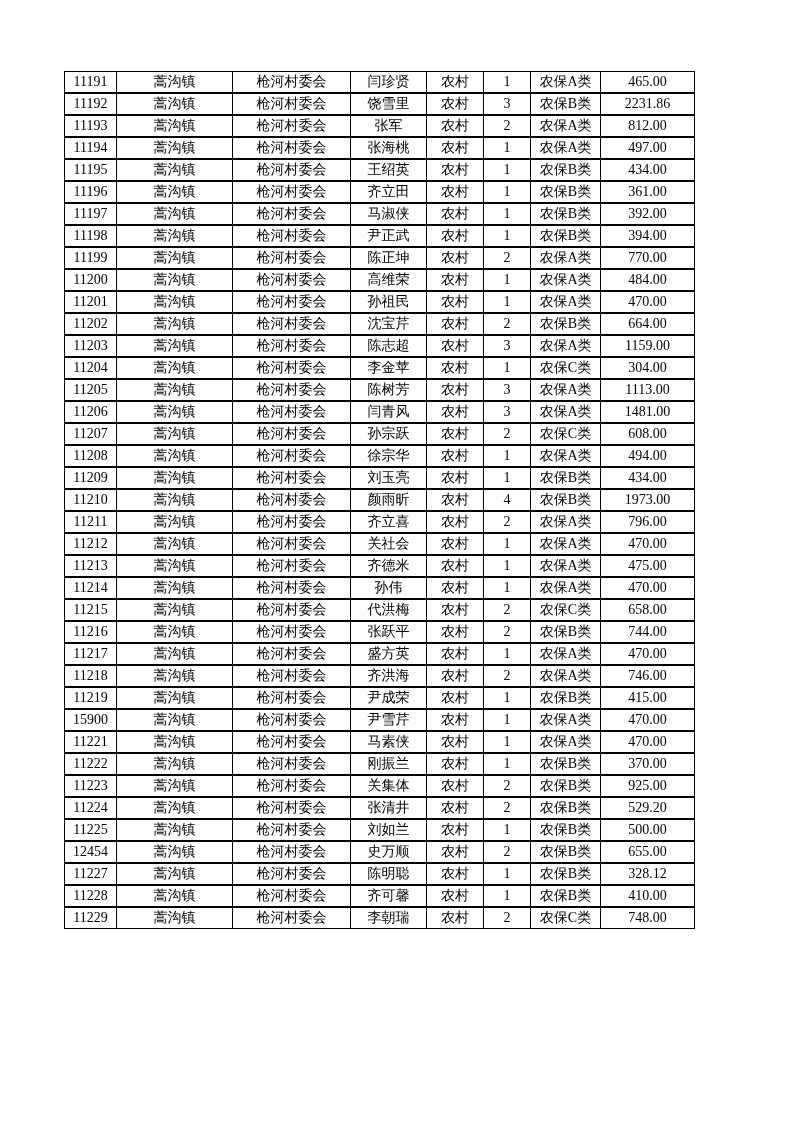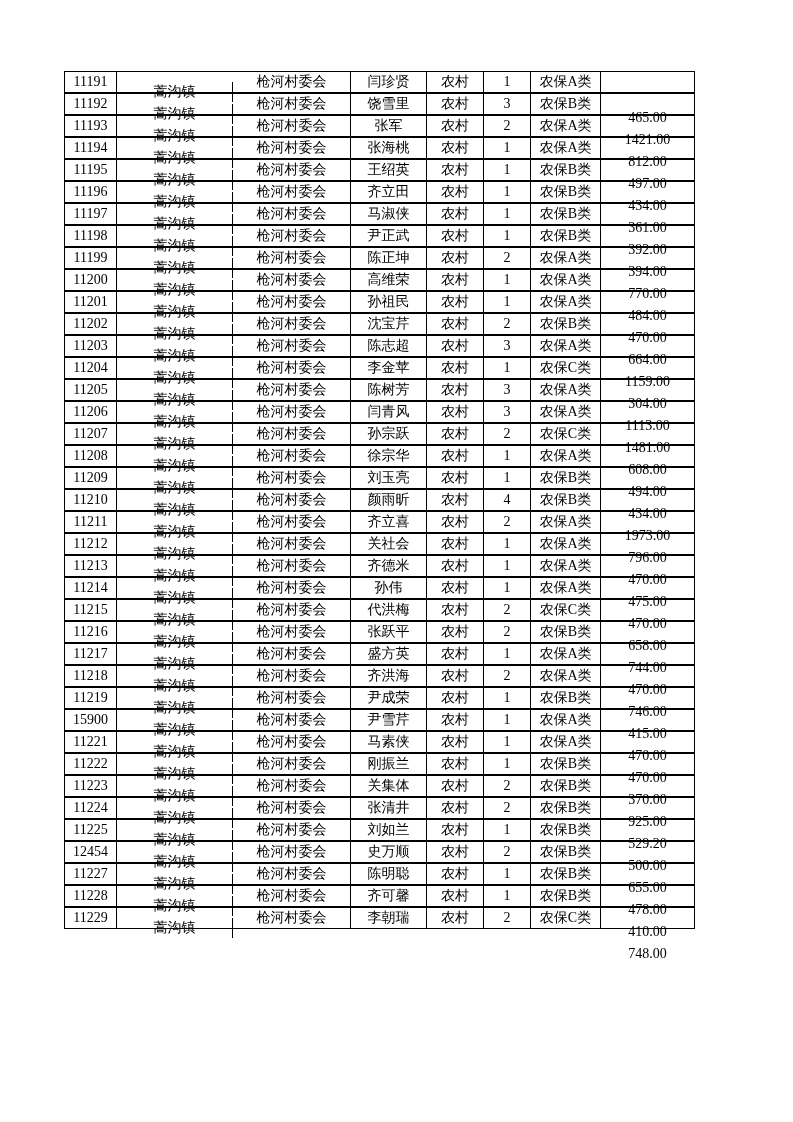--- a/index.html
+++ b/index.html
@@ -38,23 +38,23 @@
     display: flex;
     align-items: center;
     justify-content: center;
     height: 100%;
     border-right: 1px solid #000000;
     font-size: 14px;
     line-height: 1;
     white-space: nowrap;
     overflow: hidden;
   }
-  .cell:last-child { border-right: none; margin-top: 36px; }
+  .cell:last-child { border-right: none; }
   .c0 { width: 52px; }   
-  .c1 { width: 116px; margin-top: 10px; }  
+  .c1 { width: 116px; }  
   .c2 { width: 118px; text-align: center; }  
   .c3 { width: 76px; font-family: Liberation Mono, monospace; }   
   .c4 { width: 57px; }   
   .c5 { width: 47px; }   
   .c6 { width: 70px; }   
   .c7 { width: 93px; }   
 </style>
 </head>
 <body>
 
@@ -71,21 +71,21 @@
         <div class="cell c7">465.00</div>
       </div>
       <div class="row">
         <div class="cell c0">11192</div>
         <div class="cell c1">蒿沟镇</div>
         <div class="cell c2">枪河村委会</div>
         <div class="cell c3">饶雪里</div>
         <div class="cell c4">农村</div>
         <div class="cell c5">3</div>
         <div class="cell c6">农保B类</div>
-        <div class="cell c7">1421.00</div>
+        <div class="cell c7">2231.86</div>
       </div>
       <div class="row">
         <div class="cell c0">11193</div>
         <div class="cell c1">蒿沟镇</div>
         <div class="cell c2">枪河村委会</div>
         <div class="cell c3">张军</div>
         <div class="cell c4">农村</div>
         <div class="cell c5">2</div>
         <div class="cell c6">农保A类</div>
         <div class="cell c7">812.00</div>
@@ -421,21 +421,21 @@
         <div class="cell c7">655.00</div>
       </div>
       <div class="row">
         <div class="cell c0">11227</div>
         <div class="cell c1">蒿沟镇</div>
         <div class="cell c2">枪河村委会</div>
         <div class="cell c3">陈明聪</div>
         <div class="cell c4">农村</div>
         <div class="cell c5">1</div>
         <div class="cell c6">农保B类</div>
-        <div class="cell c7">478.00</div>
+        <div class="cell c7">328.12</div>
       </div>
       <div class="row">
         <div class="cell c0">11228</div>
         <div class="cell c1">蒿沟镇</div>
         <div class="cell c2">枪河村委会</div>
         <div class="cell c3">齐可馨</div>
         <div class="cell c4">农村</div>
         <div class="cell c5">1</div>
         <div class="cell c6">农保B类</div>
         <div class="cell c7">410.00</div>

